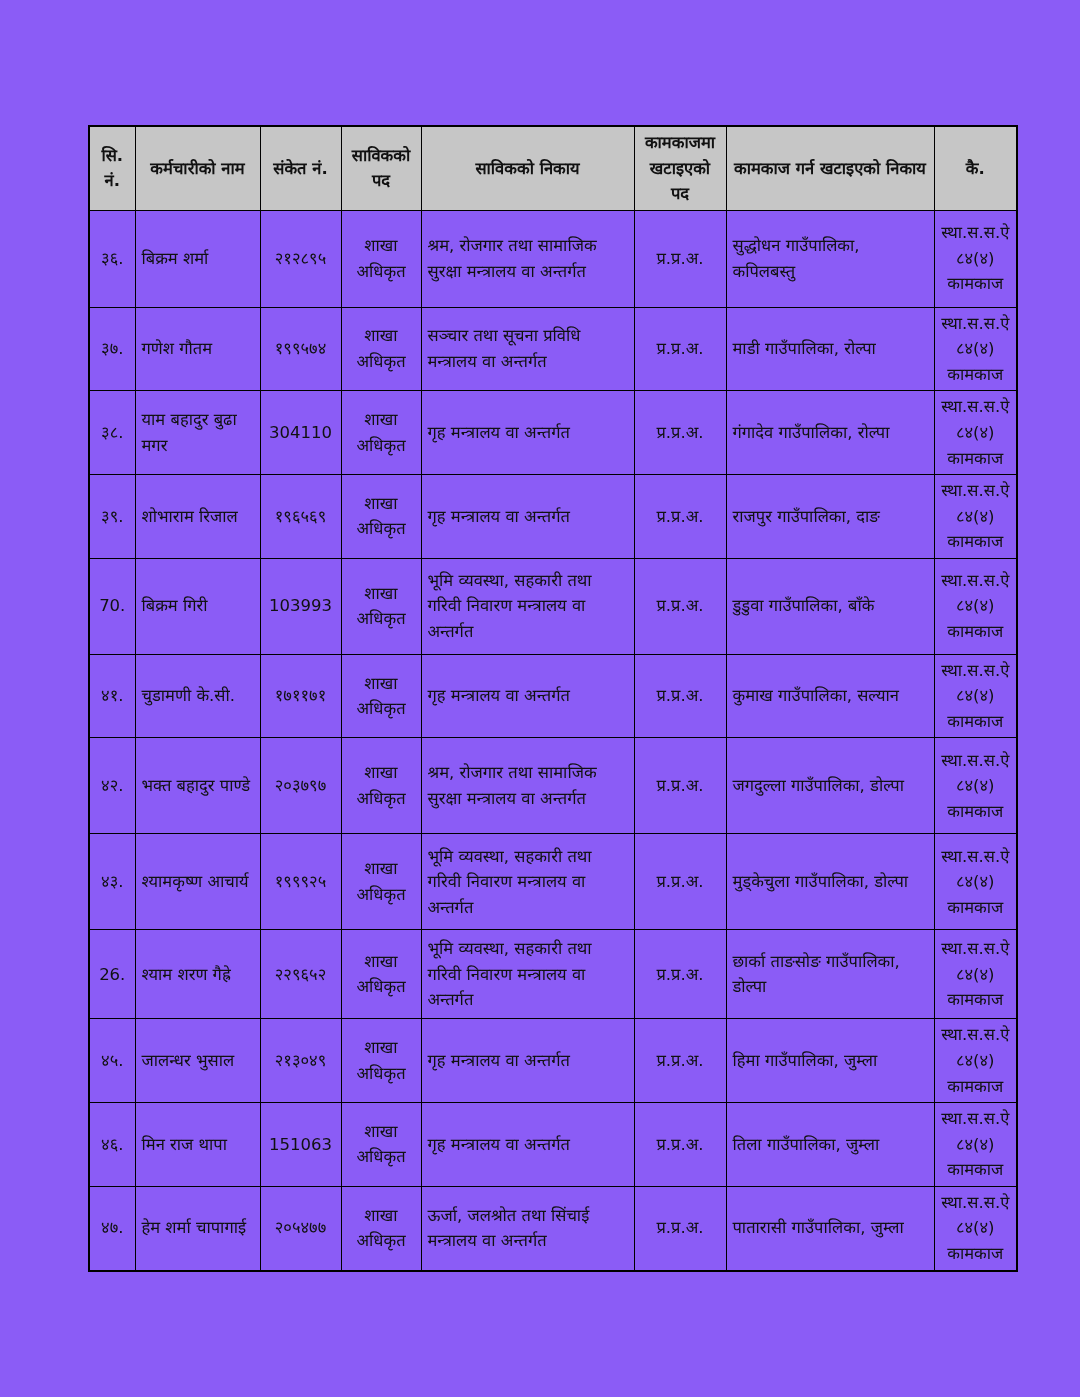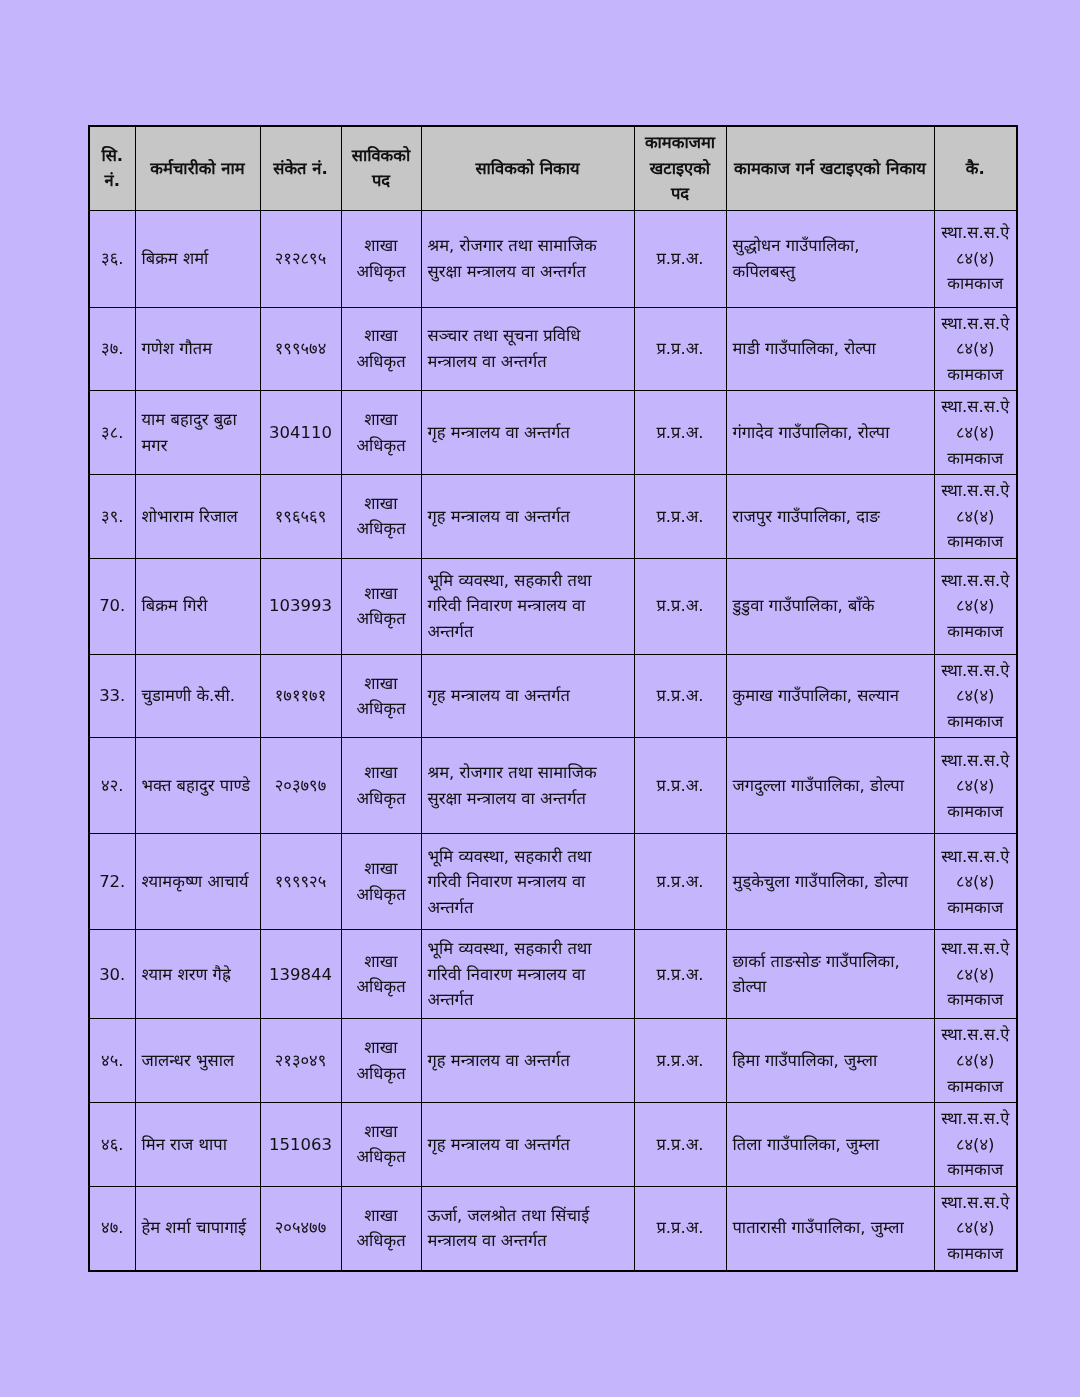--- a/index.html
+++ b/index.html
@@ -4,21 +4,21 @@
 <style>
   html, body {
     margin: 0;
     padding: 0;
     background: #ffffff;
   }
   .page {
     position: relative;
     width: 1080px;
     height: 1397px;
-    background: #c4b5fd;
+    background: #8b5cf6;
     font-family: "DejaVu Sans", sans-serif;
     color: #111111;
   }
   table.roster {
     position: absolute;
     left: 88px;
     top: 125px;
     width: 928px;
     border-collapse: collapse;
     table-layout: fixed;
@@ -129,53 +129,53 @@
           <td class="c-center">70.</td>
           <td class="c-left">बिक्रम गिरी</td>
           <td class="c-center">103993</td>
           <td class="c-center">शाखा अधिकृत</td>
           <td class="c-left">भूमि व्यवस्था, सहकारी तथा गरिवी निवारण मन्त्रालय वा अन्तर्गत</td>
           <td class="c-center">प्र.प्र.अ.</td>
           <td class="c-left">डुडुवा गाउँपालिका, बाँके</td>
           <td class="c-center">स्था.स.स.ऐ ८४(४) कामकाज</td>
         </tr>
         <tr>
-          <td class="c-center">33.</td>
+          <td class="c-center">४१.</td>
           <td class="c-left">चुडामणी के.सी.</td>
           <td class="c-center">१७११७१</td>
           <td class="c-center">शाखा अधिकृत</td>
           <td class="c-left">गृह मन्त्रालय वा अन्तर्गत</td>
           <td class="c-center">प्र.प्र.अ.</td>
           <td class="c-left">कुमाख गाउँपालिका, सल्यान</td>
           <td class="c-center">स्था.स.स.ऐ ८४(४) कामकाज</td>
         </tr>
         <tr>
           <td class="c-center">४२.</td>
           <td class="c-left">भक्त बहादुर पाण्डे</td>
           <td class="c-center">२०३७९७</td>
           <td class="c-center">शाखा अधिकृत</td>
           <td class="c-left">श्रम, रोजगार तथा सामाजिक सुरक्षा मन्त्रालय वा अन्तर्गत</td>
           <td class="c-center">प्र.प्र.अ.</td>
           <td class="c-left">जगदुल्ला गाउँपालिका, डोल्पा</td>
           <td class="c-center">स्था.स.स.ऐ ८४(४) कामकाज</td>
         </tr>
         <tr>
-          <td class="c-center">72.</td>
+          <td class="c-center">४३.</td>
           <td class="c-left">श्यामकृष्ण आचार्य</td>
           <td class="c-center">१९९९२५</td>
           <td class="c-center">शाखा अधिकृत</td>
           <td class="c-left">भूमि व्यवस्था, सहकारी तथा गरिवी निवारण मन्त्रालय वा अन्तर्गत</td>
           <td class="c-center">प्र.प्र.अ.</td>
           <td class="c-left">मुड्केचुला गाउँपालिका, डोल्पा</td>
           <td class="c-center">स्था.स.स.ऐ ८४(४) कामकाज</td>
         </tr>
         <tr>
-          <td class="c-center">30.</td>
+          <td class="c-center">26.</td>
           <td class="c-left">श्याम शरण गैह्रे</td>
-          <td class="c-center">139844</td>
+          <td class="c-center">२२९६५२</td>
           <td class="c-center">शाखा अधिकृत</td>
           <td class="c-left">भूमि व्यवस्था, सहकारी तथा गरिवी निवारण मन्त्रालय वा अन्तर्गत</td>
           <td class="c-center">प्र.प्र.अ.</td>
           <td class="c-left">छार्का ताङसोङ गाउँपालिका, डोल्पा</td>
           <td class="c-center">स्था.स.स.ऐ ८४(४) कामकाज</td>
         </tr>
         <tr>
           <td class="c-center">४५.</td>
           <td class="c-left">जालन्धर भुसाल</td>
           <td class="c-center">२१३०४९</td>

